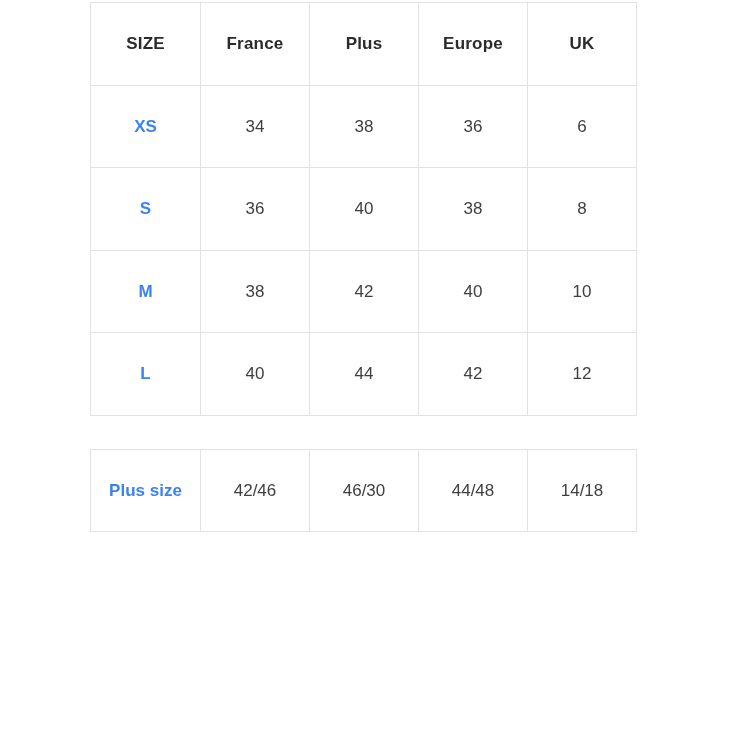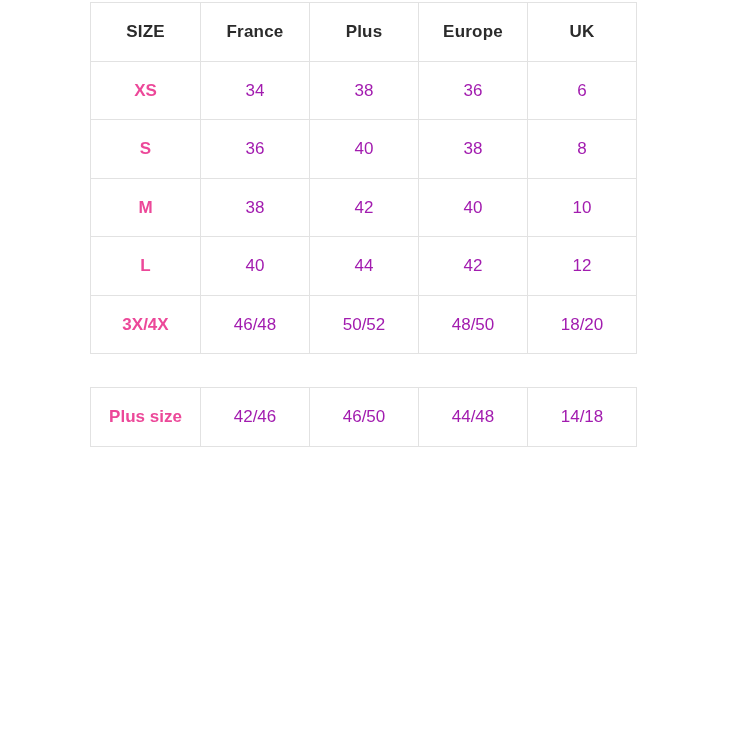--- a/index.html
+++ b/index.html
@@ -25,38 +25,38 @@
     border-collapse: collapse;
     table-layout: fixed;
     width: 546px;
     background: #ffffff;
   }
   table.size-table td, table.size-table th {
     border: 1px solid #e2e2e2;
     text-align: center;
     vertical-align: middle;
     height: 57.5px;
-    padding: 0;
+    padding: 12px;
     font-size: 17px;
     line-height: 1;
     overflow: hidden;
     white-space: nowrap;
   }
   th.col-head {
     font-weight: 700;
     color: #2b2b2b;
     letter-spacing: 0.2px;
   }
   td.row-label {
     font-weight: 700;
-    color: #ec4899;
+    color: #3b82f6;
   }
   td.cell-value {
     font-weight: 400;
-    color: #a21caf;
+    color: #404040;
   }
   .table-gap {
     height: 33px;
   }
 </style>
 </head>
 <body>
 
 <div class="page">
   <div class="tables-wrap">
@@ -100,45 +100,38 @@
           <td class="cell-value">40</td>
           <td class="cell-value">10</td>
         </tr>
         <tr>
           <td class="row-label">L</td>
           <td class="cell-value">40</td>
           <td class="cell-value">44</td>
           <td class="cell-value">42</td>
           <td class="cell-value">12</td>
         </tr>
-        <tr>
-          <td class="row-label">3X/4X</td>
-          <td class="cell-value">46/48</td>
-          <td class="cell-value">50/52</td>
-          <td class="cell-value">48/50</td>
-          <td class="cell-value">18/20</td>
-        </tr>
       </tbody>
     </table>
 
     <div class="table-gap"></div>
 
     <table class="size-table">
       <colgroup>
         <col style="width:110px">
           <col style="width:109px">
           <col style="width:109px">
           <col style="width:109px">
           <col style="width:109px">
       </colgroup>
       <tbody>
         <tr>
           <td class="row-label">Plus size</td>
           <td class="cell-value">42/46</td>
-          <td class="cell-value">46/50</td>
+          <td class="cell-value">46/30</td>
           <td class="cell-value">44/48</td>
           <td class="cell-value">14/18</td>
         </tr>
       </tbody>
     </table>
 
   </div>
 </div>
 
 </body></html>

